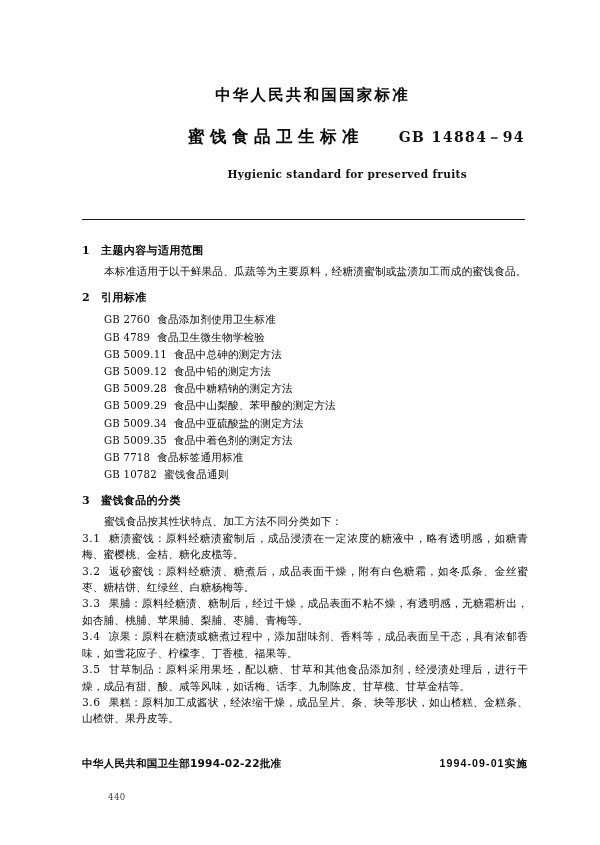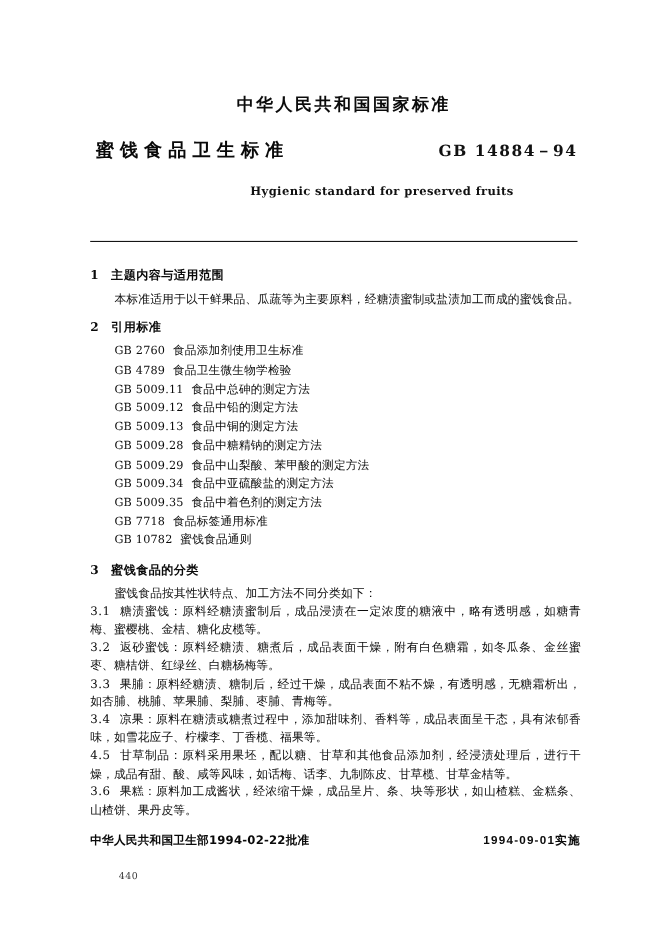--- a/index.html
+++ b/index.html
@@ -36,21 +36,21 @@
     line-height: 1.2;
     color: #0b0b0b;
     padding-left: 18px;
   }
   .title-row {
     position: relative;
     margin-top: 21px;
     height: 26px;
   }
   .doc-title {
-    text-align: left;
+    text-align: center;
     font-size: 16.5px;
     font-weight: bold;
     letter-spacing: 5.5px;
     color: #090909;
     padding-left: 5px;
     padding-right: 60px;
   }
   .std-number {
     position: absolute;
     right: 0px;
@@ -212,41 +212,40 @@
     <div class="block-gap"></div>
 
     <div class="clause-head">
       <span class="num">2</span><span>引用标准</span>
     </div>
     <ul class="ref-list">
       <li><span class="ref-code">GB 2760</span><span class="ref-name">食品添加剂使用卫生标准</span></li>
       <li><span class="ref-code">GB 4789</span><span class="ref-name">食品卫生微生物学检验</span></li>
       <li><span class="ref-code">GB 5009.11</span><span class="ref-name">食品中总砷的测定方法</span></li>
       <li><span class="ref-code">GB 5009.12</span><span class="ref-name">食品中铅的测定方法</span></li>
-      <li><span class="ref-code">GB 5009.13</span><span class="ref-name">食品中铜的测定方法</span></li>
       <li><span class="ref-code">GB 5009.28</span><span class="ref-name">食品中糖精钠的测定方法</span></li>
       <li><span class="ref-code">GB 5009.29</span><span class="ref-name">食品中山梨酸、苯甲酸的测定方法</span></li>
       <li><span class="ref-code">GB 5009.34</span><span class="ref-name">食品中亚硫酸盐的测定方法</span></li>
       <li><span class="ref-code">GB 5009.35</span><span class="ref-name">食品中着色剂的测定方法</span></li>
       <li><span class="ref-code">GB 7718</span><span class="ref-name">食品标签通用标准</span></li>
       <li><span class="ref-code">GB 10782</span><span class="ref-name">蜜饯食品通则</span></li>
     </ul>
 
     <div class="block-gap"></div>
 
     <div class="clause-head">
       <span class="num">3</span><span>蜜饯食品的分类</span>
     </div>
     <p class="para indent">蜜饯食品按其性状特点、加工方法不同分类如下：</p>
 
     <p class="subclause"><span class="sub-num">3.1</span><span>糖渍蜜饯：原料经糖渍蜜制后，成品浸渍在一定浓度的糖液中，略有透明感，如糖青梅、蜜樱桃、金桔、糖化皮榄等。</span></p>
     <p class="subclause"><span class="sub-num">3.2</span><span>返砂蜜饯：原料经糖渍、糖煮后，成品表面干燥，附有白色糖霜，如冬瓜条、金丝蜜枣、糖桔饼、红绿丝、白糖杨梅等。</span></p>
     <p class="subclause"><span class="sub-num">3.3</span><span>果脯：原料经糖渍、糖制后，经过干燥，成品表面不粘不燥，有透明感，无糖霜析出，如杏脯、桃脯、苹果脯、梨脯、枣脯、青梅等。</span></p>
     <p class="subclause"><span class="sub-num">3.4</span><span>凉果：原料在糖渍或糖煮过程中，添加甜味剂、香料等，成品表面呈干态，具有浓郁香味，如雪花应子、柠檬李、丁香榄、福果等。</span></p>
-    <p class="subclause"><span class="sub-num">4.5</span><span>甘草制品：原料采用果坯，配以糖、甘草和其他食品添加剂，经浸渍处理后，进行干燥，成品有甜、酸、咸等风味，如话梅、话李、九制陈皮、甘草榄、甘草金桔等。</span></p>
+    <p class="subclause"><span class="sub-num">3.5</span><span>甘草制品：原料采用果坯，配以糖、甘草和其他食品添加剂，经浸渍处理后，进行干燥，成品有甜、酸、咸等风味，如话梅、话李、九制陈皮、甘草榄、甘草金桔等。</span></p>
     <p class="subclause"><span class="sub-num">3.6</span><span>果糕：原料加工成酱状，经浓缩干燥，成品呈片、条、块等形状，如山楂糕、金糕条、山楂饼、果丹皮等。</span></p>
 
   </div>
 
   <div class="footer">
     <div class="footer-left">中华人民共和国卫生部1994-02-22批准</div>
     <div class="footer-right footer-date">1994-09-01实施</div>
   </div>
 
   <div class="page-number">440</div>

